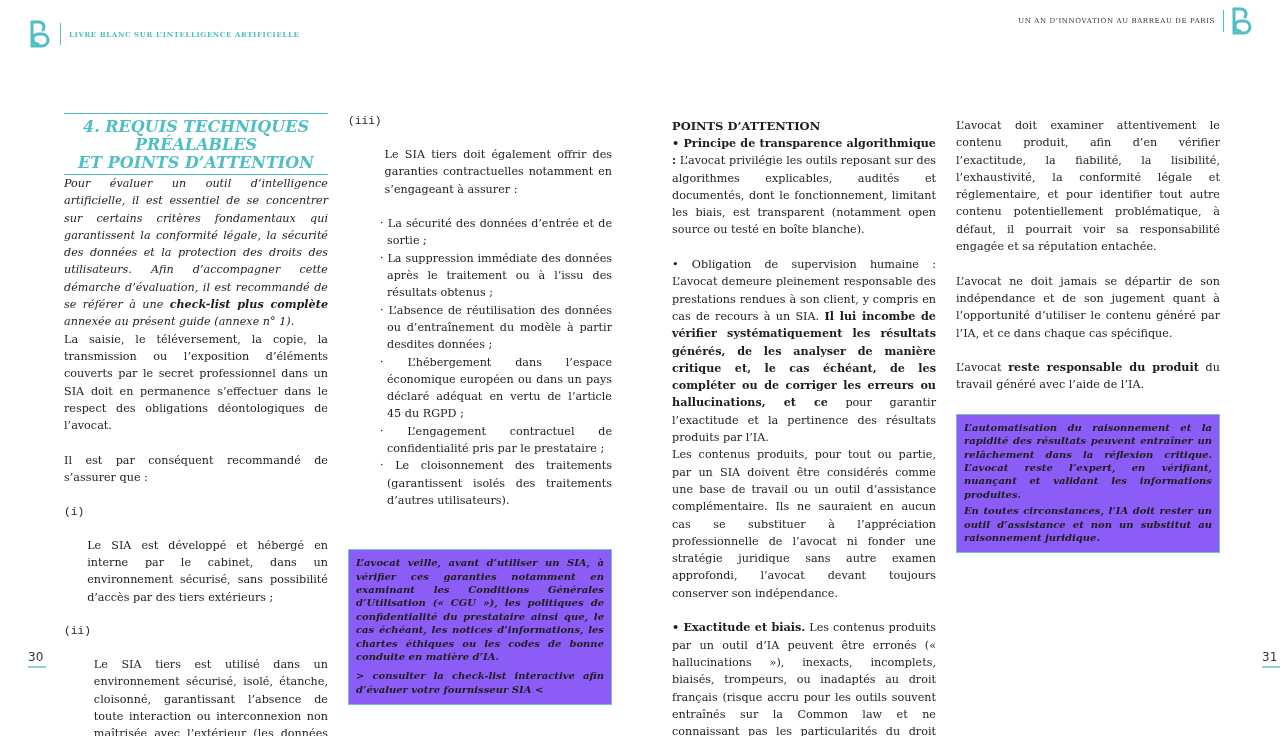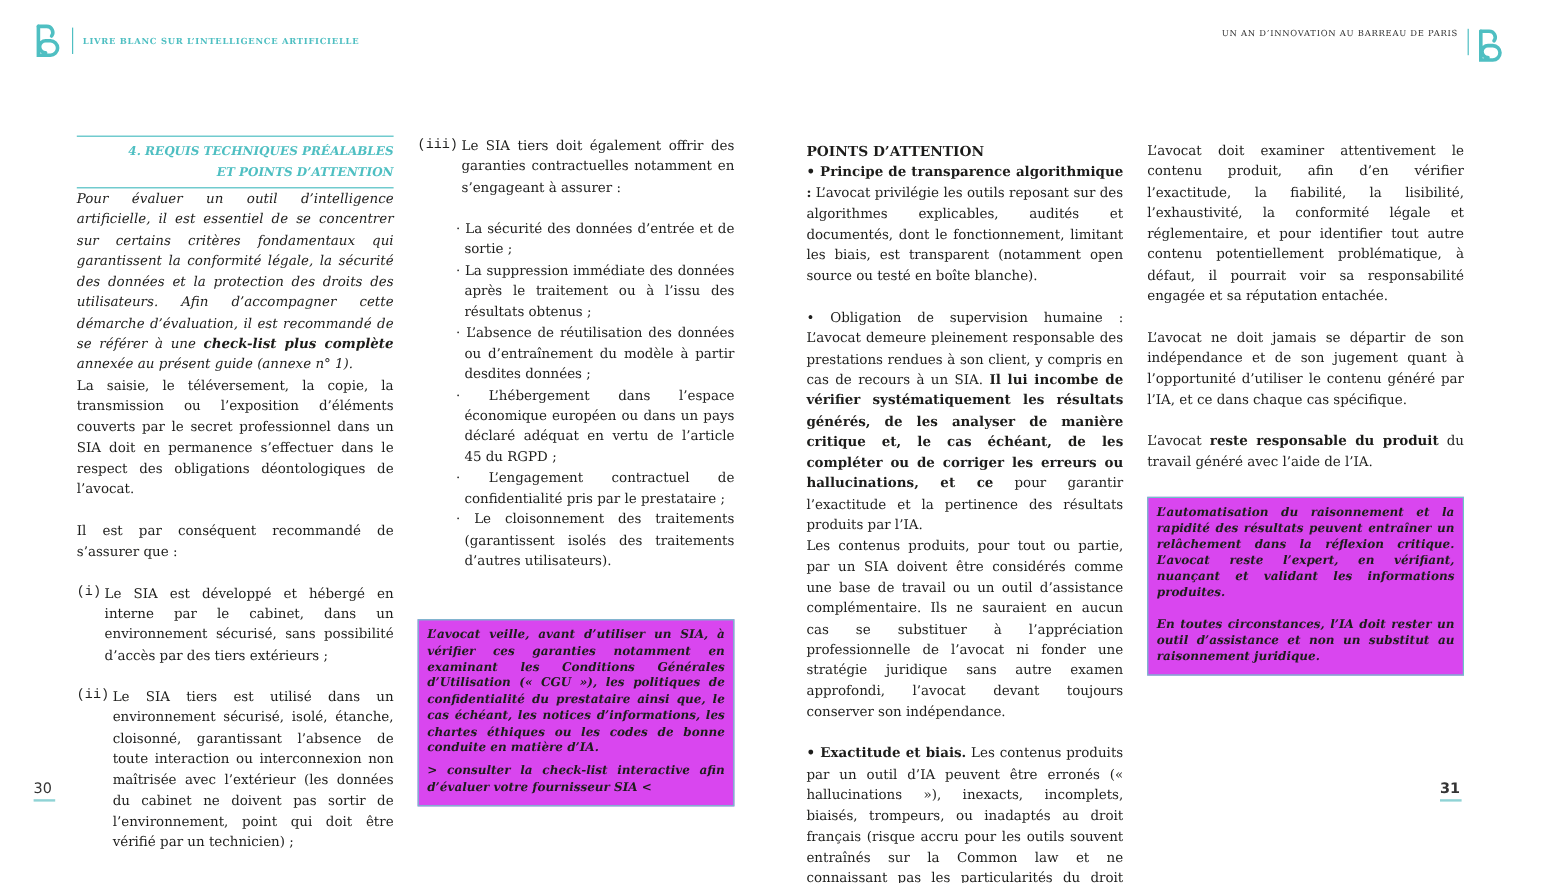--- a/index.html
+++ b/index.html
@@ -1,53 +1,53 @@
 <!DOCTYPE html>
 <html><head>
 <meta charset="utf-8">
 <style>
   * { box-sizing: border-box; margin: 0; padding: 0; }
   html, body { width: 1284px; height: 736px; background: #ffffff; overflow: hidden; }
   body { position: relative; font-family: "DejaVu Serif", serif; color: #1d1d1b; }
 
   .header-left { position: absolute; left: 30px; top: 20px; height: 28px; display: flex; align-items: center; justify-content: space-between; }
-  .header-right { position: absolute; right: 30px; top: 24px; height: 28px; display: flex; }
+  .header-right { position: absolute; right: 30px; top: 7px; height: 28px; display: flex; align-items: center; }
   .logo { width: 22px; height: 28px; }
   .header-sep { width: 1px; height: 22px; background: #4fbfc2; margin: 0 8px; }
   .header-text { font-family: "DejaVu Serif", serif; font-size: 7px; letter-spacing: 0.6px; text-transform: uppercase; font-weight: bold; }
   .header-left .header-text { color: #4fbfc2; }
   .header-right .header-text { color: #333; font-weight: normal; }
 
   .col { position: absolute; top: 113px; font-size: 11.2px; line-height: 17.3px; text-align: justify; hyphens: auto; }
   .col1 { left: 64px; width: 264px; }
   .col2 { left: 348px; width: 264px; }
   .col3 { left: 672px; width: 264px; }
   .col4 { left: 956px; width: 264px; }
 
-  .section-title { border-top: 1.5px solid #4fbfc2; border-bottom: 1.5px solid #4fbfc2; padding: 4px 0 2px 0; color: #4fbfc2; font-style: italic; font-weight: bold; font-size: 10px; line-height: 18px; text-align: right; }
+  .section-title { border-top: 1.5px solid #4fbfc2; border-bottom: 1.5px solid #4fbfc2; padding: 4px 0 2px 0; color: #4fbfc2; font-style: italic; font-weight: bold; font-size: 16px; line-height: 18px; text-align: center; }
   .subhead { font-weight: bold; font-size: 11.5px; margin-top: 12px; line-height: 17px; text-transform: uppercase; }
   .italic { font-style: italic; }
   b, .bold { font-weight: bold; }
   .gap { height: 17.3px; }
 
   .list-item { display: flex; }
   .list-item .marker { flex: 0 0 auto; padding-right: 3px; font-family: Liberation Mono, monospace; }
-  .list-item .text { flex: 1; }
+  .list-item .text { flex: 1; margin-top: 33px; }
   .roman .text { }
 
   .dash-item { padding-left: 7px; text-indent: -7px; margin-left: 32px; }
 
-  .callout { background: #d946ef; border: 1.5px solid #6cc6c8; padding: 6px 7px 8px 7px; font-style: italic; font-weight: bold; font-size: 10px; line-height: 13.4px; text-align: justify; }
+  .callout { background: #8b5cf6; border: 1.5px solid #6cc6c8; padding: 6px 7px 8px 7px; font-style: italic; font-weight: bold; font-size: 10px; line-height: 13.4px; text-align: justify; }
   .callout p + p { margin-top: 6px; }
-  .callout2 p + p { margin-top: 13px; }
+  .callout2 p + p { margin-top: 3px; }
 
   .page-num { position: absolute; top: 650px; font-family: "DejaVu Sans", sans-serif; font-size: 12px; color: #333; width: 18px; text-align: left; }
   .page-num::after { content: ""; display: block; height: 2px; background: #8fd3d5; margin-top: 2px; }
   .pn-left { left: 28px; }
-  .pn-right { left: 1200px; font-weight: bold; }
+  .pn-right { left: 1262px; }
 </style>
 </head>
 <body>
 
 <div class="header-left">
   <svg class="logo" viewBox="0 0 22 28">
     <path d="M2 2 V26 H12 A6 6 0 0 0 12 14 H8 A5 5 0 0 0 8 24" fill="none" stroke="#4fbfc2" stroke-width="3" stroke-linecap="round"></path>
     <path d="M2 2 H9 A5 5 0 0 1 13 10" fill="none" stroke="#4fbfc2" stroke-width="3" stroke-linecap="round"></path>
   </svg>
   <div class="header-sep"></div>

